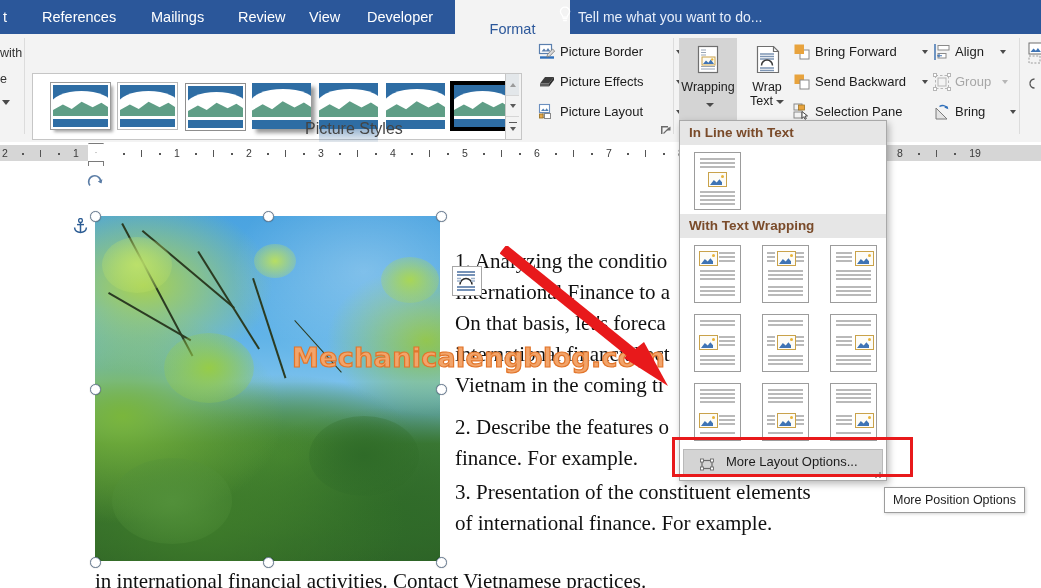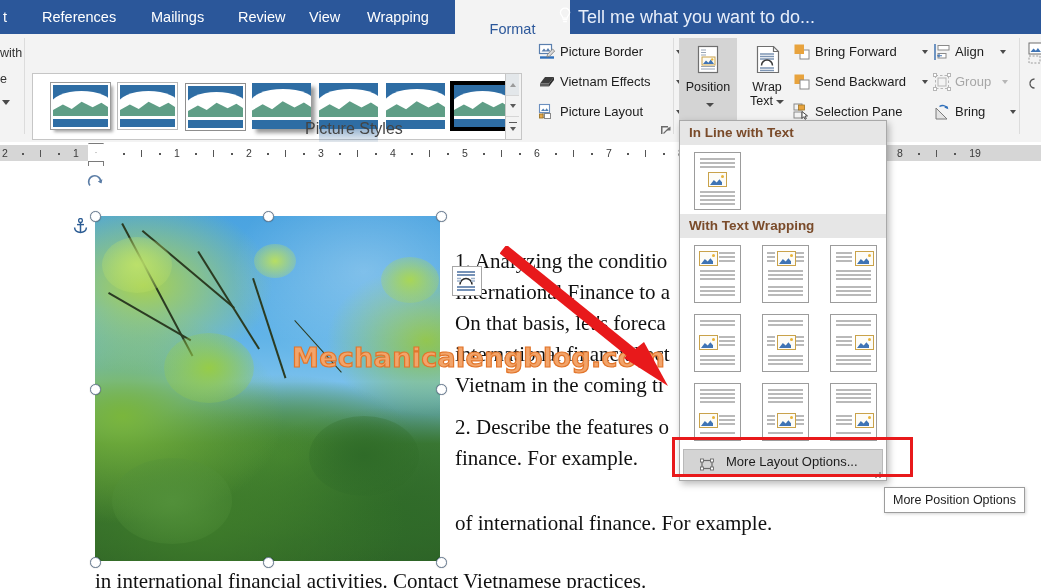--- a/index.html
+++ b/index.html
@@ -19,21 +19,21 @@
   .tab{
     position:absolute;top:0;height:34px;line-height:34px;
     color:#ffffff;font-size:14.5px;white-space:nowrap;
     padding:0 9px;cursor:default;
   }
   .tab.active{
     background:#f3f3f3;color:#2b579a;font-weight:400;
   }
   .tellme{
     position:absolute;top:0;height:34px;line-height:34px;
-    color:#e7eefa;font-size:18px;white-space:nowrap;
+    color:#e7eefa;font-size:14px;white-space:nowrap;
   }
   .bulb{
     display:inline-block;vertical-align:middle;margin-right:6px;
   }
 
   
   .ribbon{
     position:absolute;left:0;top:34px;width:1041px;height:108px;
     background:#f3f3f3;border-bottom:1px solid #d4d4d4;
   }
@@ -287,21 +287,21 @@
 <body>
 
 <div class="app">
 
   <div class="tabstrip">
     <div class="tab" style="left:-6px"><span>t</span></div>
     <div class="tab" style="left:33px"><span>References</span></div>
     <div class="tab" style="left:142px"><span>Mailings</span></div>
     <div class="tab" style="left:229px"><span>Review</span></div>
     <div class="tab" style="left:300px"><span>View</span></div>
-    <div class="tab" style="left:358px"><span>Wrapping</span></div>
+    <div class="tab" style="left:358px"><span>Developer</span></div>
     <div class="tab active" style="left:455px;width:91px;padding:12px;text-align:center"><span>Format</span></div>
 
     <div class="tellme" style="left:558px">
       <span class="bulb">
         <svg width="14" height="17" viewBox="0 0 14 17">
           <path d="M7 1.2c-2.7 0-4.6 2-4.6 4.4 0 1.9 1.2 3 2 4 .4.5.5 1 .5 1.5h4.2c0-.5.1-1 .5-1.5.8-1 2-2.1 2-4 0-2.4-1.9-4.4-4.6-4.4z" fill="none" stroke="#ffffff" stroke-width="1.3"></path>
           <path d="M5.1 12.6h3.8M5.6 14.6h2.8" stroke="#ffffff" stroke-width="1.3" fill="none" stroke-linecap="round"></path>
         </svg>
       </span><span>Tell me what you want to do...</span>
     </div>
@@ -410,21 +410,21 @@
     </div>
 
     <div class="pb-item" style="left:538px;top:37px">
       <span class="pb-ico">
         <svg width="18" height="18" viewBox="0 0 18 18">
           <path d="M2 10.5 L7 4 L16 4 L11 10.5 Z" fill="#3c3c3c"></path>
           <path d="M2 10.5 L11 10.5 L11 13.5 L2 13.5 Z" fill="#5e5e5e"></path>
           <path d="M11 10.5 L16 4 L16 7 L11 13.5 Z" fill="#2a2a2a"></path>
         </svg>
       </span>
-      <span class="pb-txt">Vietnam Effects</span>
+      <span class="pb-txt">Picture Effects</span>
         <i class="caret" style="position:absolute;left:133px;top:9px"></i>
     </div>
 
     <div class="pb-item" style="left:538px;top:67px">
       <span class="pb-ico">
         <svg width="18" height="18" viewBox="0 0 18 18">
           <rect x="1.5" y="1.5" width="10" height="8" fill="#ffffff" stroke="#6b8fbf" stroke-width="1.1"></rect>
           <path d="M3 8l2.2-2.6 1.8 2 1.6-2.2 2.1 2.8z" fill="#4f7fb5"></path>
           <rect x="6.5" y="10.5" width="6" height="5" fill="#ffffff" stroke="#888" stroke-width="1"></rect>
           <path d="M5 9.5v5h2" stroke="#888" stroke-width="1" fill="none"></path>
@@ -448,21 +448,21 @@
     <div class="bigbtn pressed" style="left:679px;top:4px">
       <div class="bico">
         <svg width="34" height="34" viewBox="0 0 34 34">
           <rect x="7.5" y="2.5" width="19" height="26" fill="#ffffff" stroke="#6f6f6f" stroke-width="1.2"></rect>
           <path d="M10 6h5M10 8.5h5M10 11h5M10 22.5h14M10 25h14" stroke="#9aa6b5" stroke-width="1.2"></path>
           <rect x="11" y="13" width="13" height="8" fill="#fdfbf3" stroke="#c9a24a" stroke-width="1"></rect>
           <path d="M12 20l3-3.6 2.4 2.4 2.4-3.2L23 20z" fill="#3f74b5"></path>
           <circle cx="21.2" cy="15.4" r="1.2" fill="#e8b33a"></circle>
         </svg>
       </div>
-      <div class="blabel">Position</div>
+      <div class="blabel">Wrapping</div>
       <div style="margin-top:1px"><i class="bcaret"></i></div>
     </div>
 
     <div class="bigbtn" style="left:738px;top:4px">
       <div class="bico">
         <svg width="34" height="34" viewBox="0 0 34 34">
           <path d="M7.5 2.5h16l5 5v21h-21z" fill="#ffffff" stroke="#6f6f6f" stroke-width="1.2"></path>
           <path d="M23.5 2.5v5h5" fill="none" stroke="#6f6f6f" stroke-width="1.2"></path>
           <path d="M10 10h14M10 12.5h14M10 15h14M10 24h14M10 26.5h14" stroke="#7d95b4" stroke-width="1.3"></path>
           <path d="M11.5 21.5a5.5 5.5 0 0 1 11 0" fill="none" stroke="#3a3a3a" stroke-width="1.5"></path>
@@ -631,20 +631,21 @@
 
     <div class="paratext" style="left:455px;top:80px"><span>1. Analyzing the conditio</span></div>
     <div class="paratext" style="left:455px;top:111px"><span>International Finance to a</span></div>
     <div class="paratext" style="left:455px;top:142px"><span>On that basis, let's foreca</span></div>
     <div class="paratext" style="left:455px;top:173px"><span>international financial act</span></div>
     <div class="paratext" style="left:455px;top:204px"><span>Vietnam in the coming ti</span></div>
 
     <div class="paratext" style="left:455px;top:246px"><span>2. Describe the features o</span></div>
     <div class="paratext" style="left:455px;top:277px"><span>finance. For example.</span></div>
 
+    <div class="paratext" style="left:455px;top:311px"><span>3. Presentation of the constituent elements</span></div>
     <div class="paratext" style="left:455px;top:342px"><span>of international finance. For example.</span></div>
 
     <div class="paratext" style="left:95px;top:400px"><span>in international financial activities. Contact Vietnamese practices.</span></div>
 
     <div class="picwrap" style="top:50px">
       <div class="photo">
         <div class="branch" style="left:8%;top:2%;width:150px;height:2px;transform:rotate(62deg);"></div>
         <div class="branch" style="left:14%;top:4%;width:120px;height:1.6px;transform:rotate(40deg);"></div>
         <div class="branch" style="left:30%;top:10%;width:115px;height:1.6px;transform:rotate(58deg);"></div>
         <div class="branch" style="left:46%;top:18%;width:105px;height:1.5px;transform:rotate(72deg);"></div>

